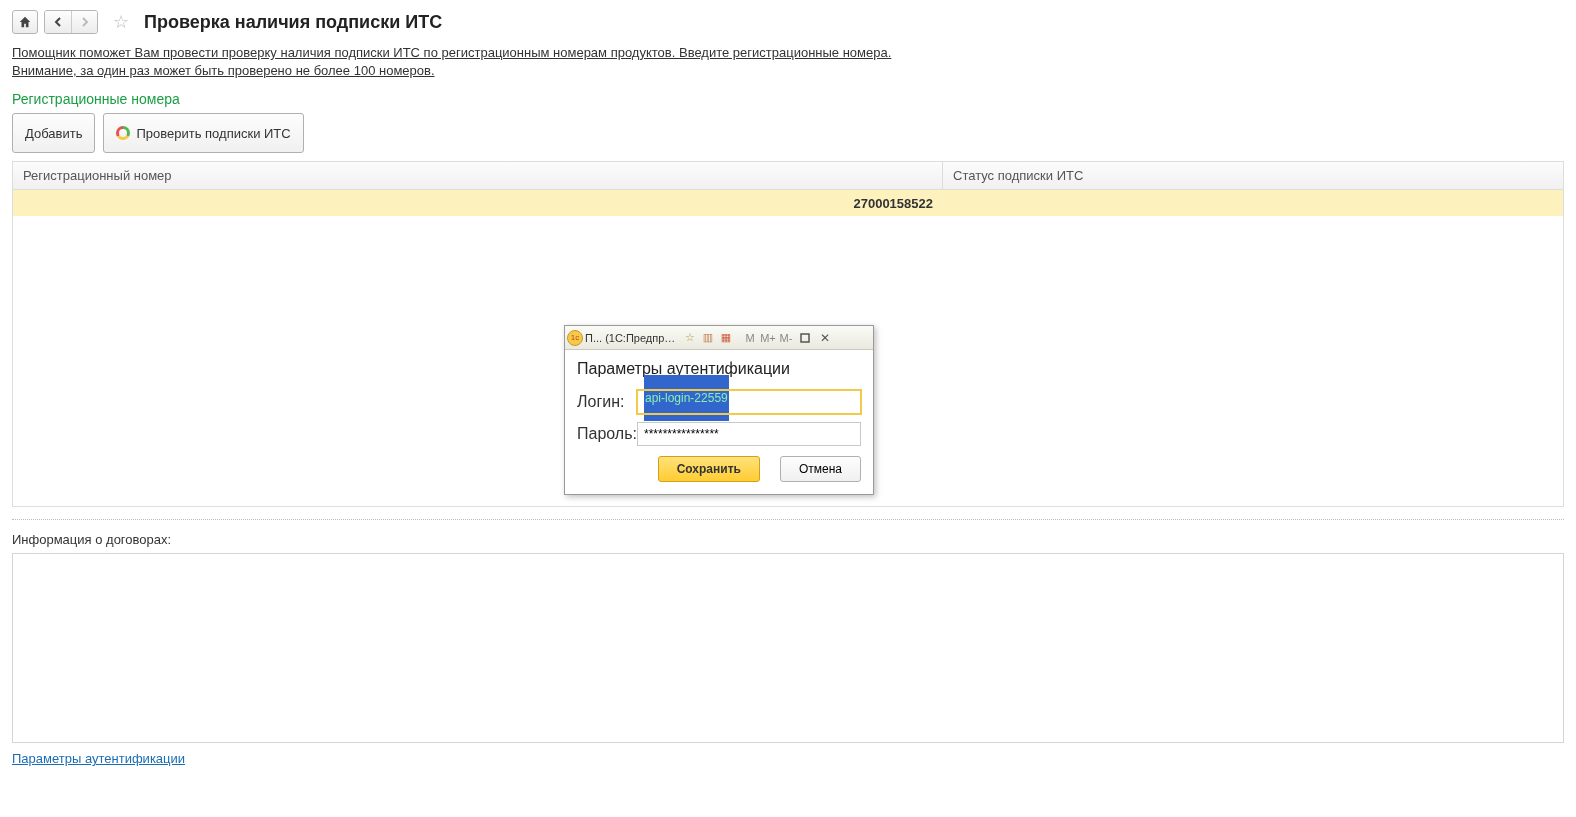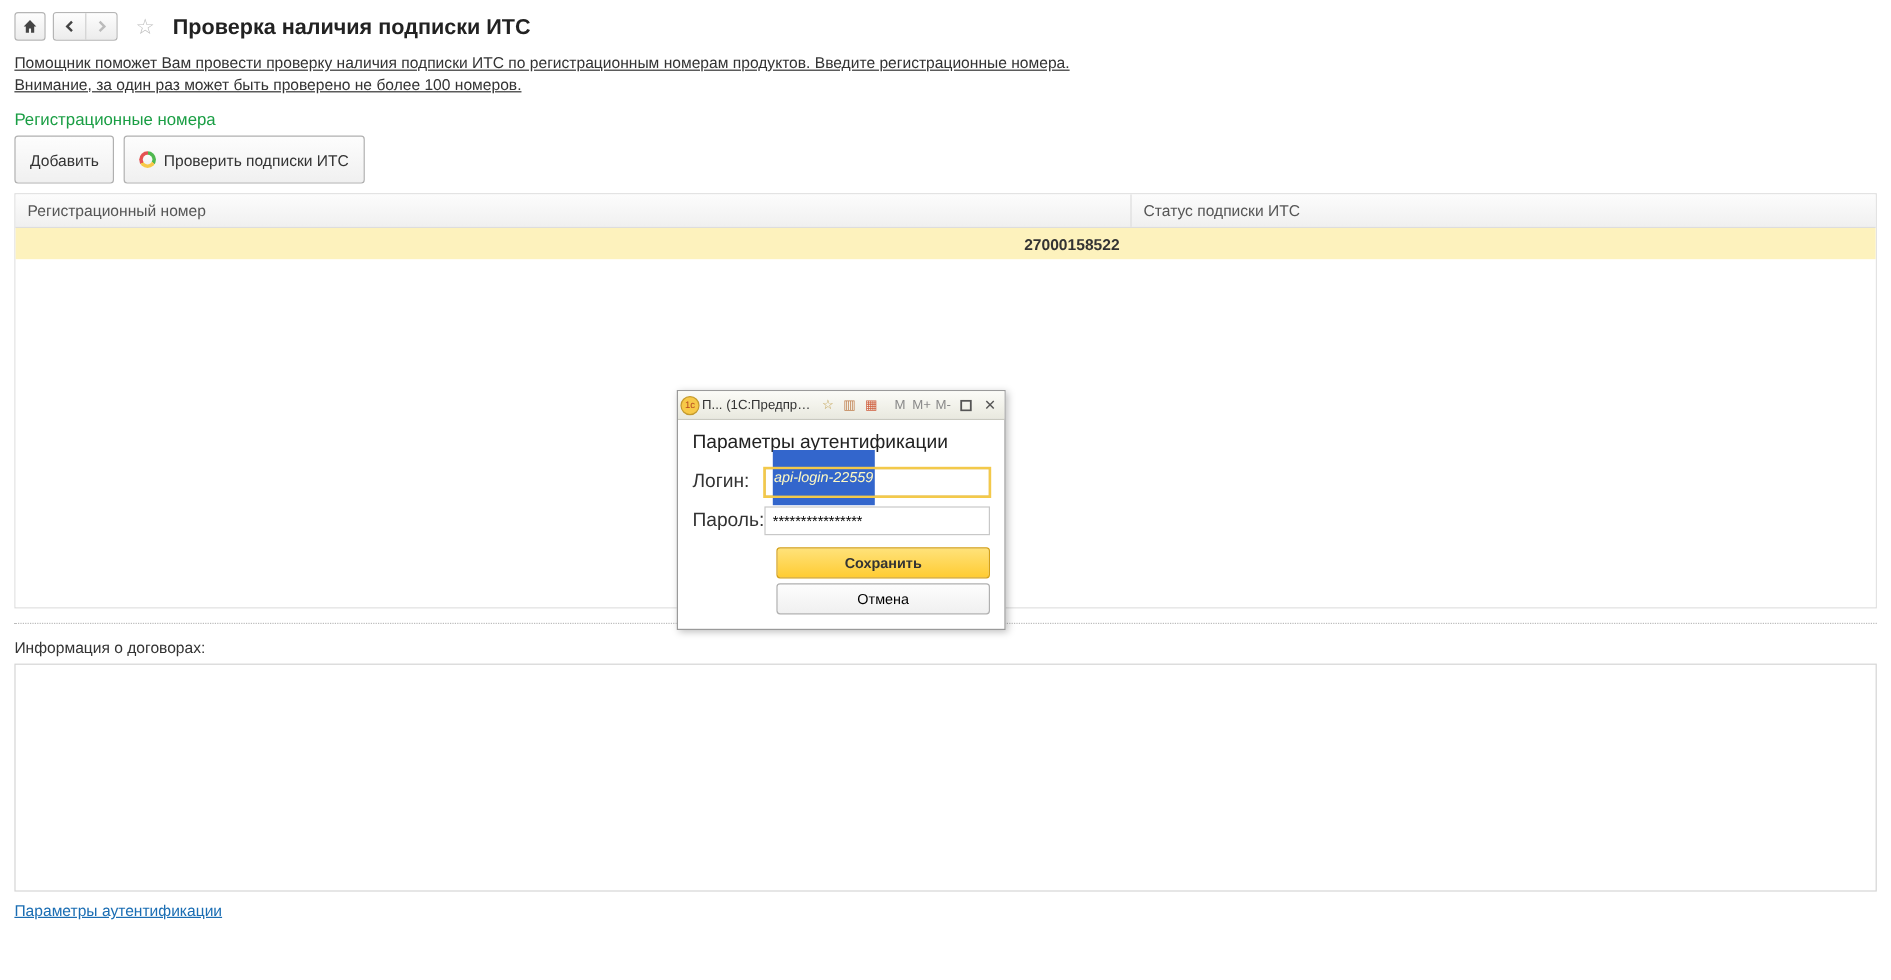--- a/index.html
+++ b/index.html
@@ -150,21 +150,21 @@
   color: #1a6db3;
   text-decoration: underline;
   cursor: pointer;
 }
 
 
 .dialog {
   position: absolute;
   left: 564px;
   top: 325px;
-  width: 274px;
+  width: 310px;
   border: 1px solid #9a9a9a;
   box-shadow: 2px 2px 6px rgba(0,0,0,0.25);
   background: #fff;
   font-size: 12px;
 }
 .dlg-title {
   height: 24px;
   background: linear-gradient(#fbfbf7, #e9e9df);
   border-bottom: 1px solid #c9c9c0;
   display: flex;
@@ -232,32 +232,30 @@
   font-size: 12px;
   background: #fff;
 }
 .form-input.focused {
   outline: 2px solid #f3c94a;
   outline-offset: -1px;
   border: 1px solid #d6a92e;
 }
 .sel-text {
   background: #3366cc;
-  color: #fef9c3;
+  color: #86efac;
   padding: 16px 1px;
-  font-style: italic;
 }
 .dlg-btn-row {
   display: flex;
-  gap: 4px;
+  gap: 20px;
   justify-content: flex-end;
   margin-top: 10px;
   padding-right: 0;
   padding-left: 70px;
-  flex-direction: column;
 }
 .dlg-btn {
   height: 26px;
   padding: 0 18px;
   border: 1px solid #b0b0b0;
   border-radius: 3px;
   font-size: 12px;
   cursor: pointer;
   background: linear-gradient(#fdfdfd, #f0f0f0);
 }

